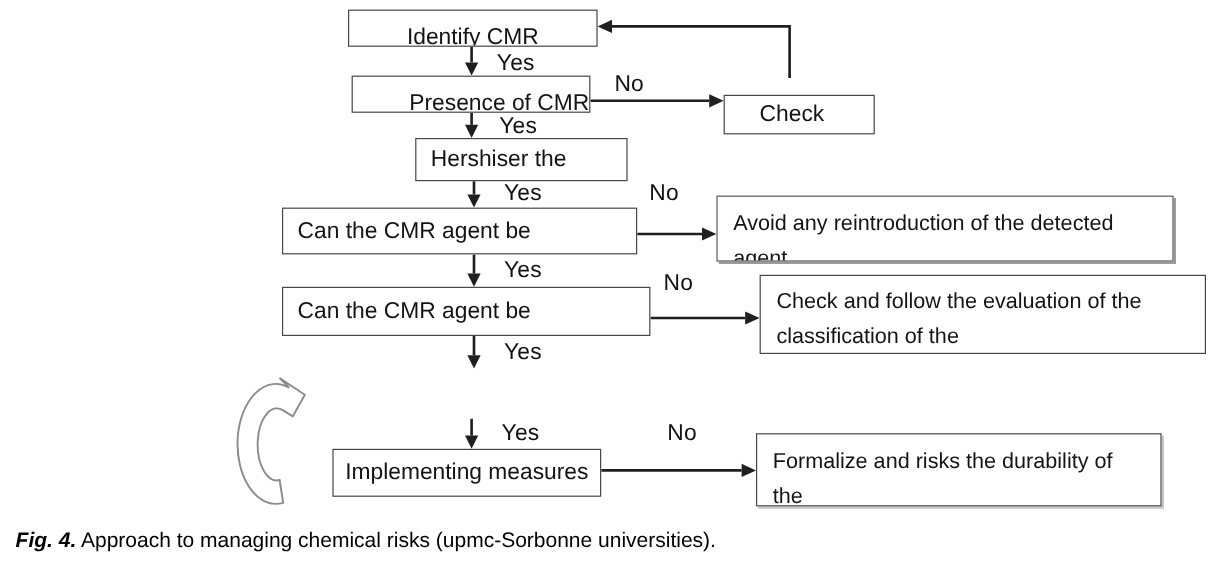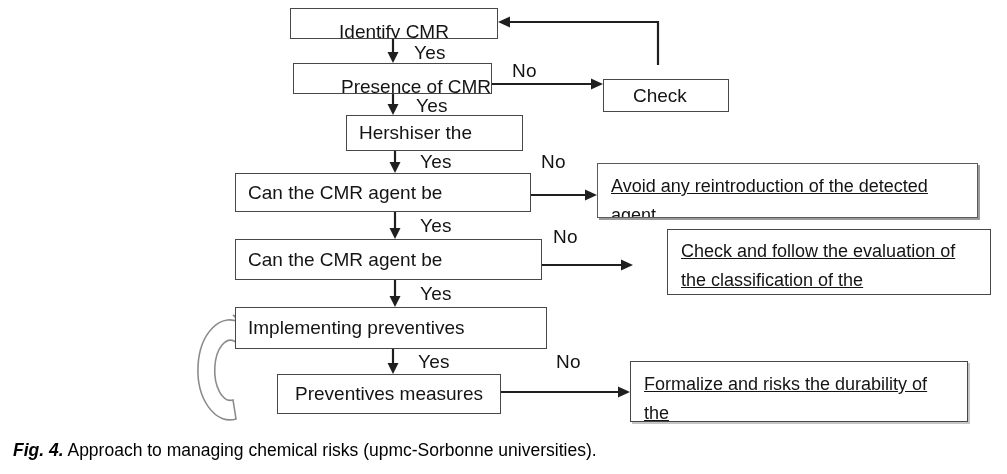--- a/index.html
+++ b/index.html
@@ -6,34 +6,34 @@
   #canvas{
     position:relative;width:1007px;height:474px;background:#ffffff;
     font-family:"Liberation Sans",sans-serif;color:#111;overflow:hidden;border-radius:32px;
   }
   #connectors{position:absolute;left:0;top:0;width:1007px;height:474px;pointer-events:none;}
   .node{
     position:absolute;box-sizing:border-box;background:#fff;
     border:1.6px solid #474747;overflow:hidden;
     font-size:19px;line-height:1.2;color:#141414;white-space:nowrap;
   }
-  .node.wrap{white-space:normal;text-decoration:underline;}
+  .node.wrap{white-space:normal;}
   .edge-label{
     position:absolute;font-size:19px;color:#131313;letter-spacing:.2px;
   }
   
   #n-identify   {left:290px;top:8px;  width:208px;height:31px;text-align:center;padding-top:12px;}
   #n-presence   {left:293px;top:63px; width:199px;height:31px;text-align:right;padding-top:12px;}
   #n-check      {left:603px;top:79px; width:126px;height:33px;padding:5px 0 0 29px;}
   #n-hershiser  {left:305px;top:115px;width:177px;height:36px;padding:6px 0 0 12px;margin-left:41px;}
   #n-can1       {left:235px;top:173px;width:296px;height:39px;padding:8px 0 0 12px;}
   #n-avoid      {left:597px;top:163px;width:381px;height:55px;padding:8px 12px 0 13px;font-size:18px;line-height:29px;
                  border-color:#5a5a5a;box-shadow:2px 2px 0 rgba(130,130,130,.8);}
   #n-can2       {left:235px;top:239px;width:307px;height:41px;padding:9px 0 0 12px;}
-  #n-follow     {left:667px;top:229px;width:324px;height:66px;padding:7px 12px 0 13px;font-size:18px;line-height:29px;}
+  #n-follow     {left:633px;top:229px;width:372px;height:66px;padding:7px 12px 0 13px;font-size:18px;line-height:29px;}
   #n-implement  {left:235px;top:307px;width:312px;height:42px;padding:9px 0 0 12px;}
   #n-prevent    {left:277px;top:374px;width:224px;height:40px;text-align:center;padding-top:8px;}
   #n-formalize  {left:630px;top:361px;width:338px;height:61px;padding:8px 12px 0 13px;font-size:18px;line-height:29px;
                  box-shadow:2px 2px 0 rgba(150,150,150,.55);}
   
   #yl1{left:414px;top:42px;}  #yl2{left:416px;top:95px;}
   #yl3{left:420px;top:151px;} #yl4{left:420px;top:215px;}
   #yl5{left:420px;top:283px;} #yl6{left:418px;top:351px;}
   #nl1{left:512px;top:60px;}  #nl2{left:541px;top:151px;}
   #nl3{left:553px;top:226px;} #nl4{left:556px;top:351px;}
@@ -82,22 +82,21 @@
   </svg>
 
   <div class="node" id="n-identify">Identify CMR</div>
   <div class="node" id="n-presence">Presence of CMR</div>
   <div class="node" id="n-check">Check</div>
   <div class="node" id="n-hershiser">Hershiser the</div>
   <div class="node" id="n-can1">Can the CMR agent be</div>
   <div class="node wrap" id="n-avoid">Avoid any reintroduction of the detected agent</div>
   <div class="node" id="n-can2">Can the CMR agent be</div>
   <div class="node wrap" id="n-follow">Check and follow the evaluation of the classification of the</div>
-  <div class="node" id="n-implement">Implementing preventives</div>
-  <div class="node" id="n-prevent">Preventives measures</div>
+  <div class="node" id="n-prevent">Implementing measures</div>
   <div class="node wrap" id="n-formalize">Formalize and risks the durability of the</div>
 
   <span class="edge-label" id="yl1">Yes</span>
   <span class="edge-label" id="yl2">Yes</span>
   <span class="edge-label" id="yl3">Yes</span>
   <span class="edge-label" id="yl4">Yes</span>
   <span class="edge-label" id="yl5">Yes</span>
   <span class="edge-label" id="yl6">Yes</span>
   <span class="edge-label" id="nl1">No</span>
   <span class="edge-label" id="nl2">No</span>

